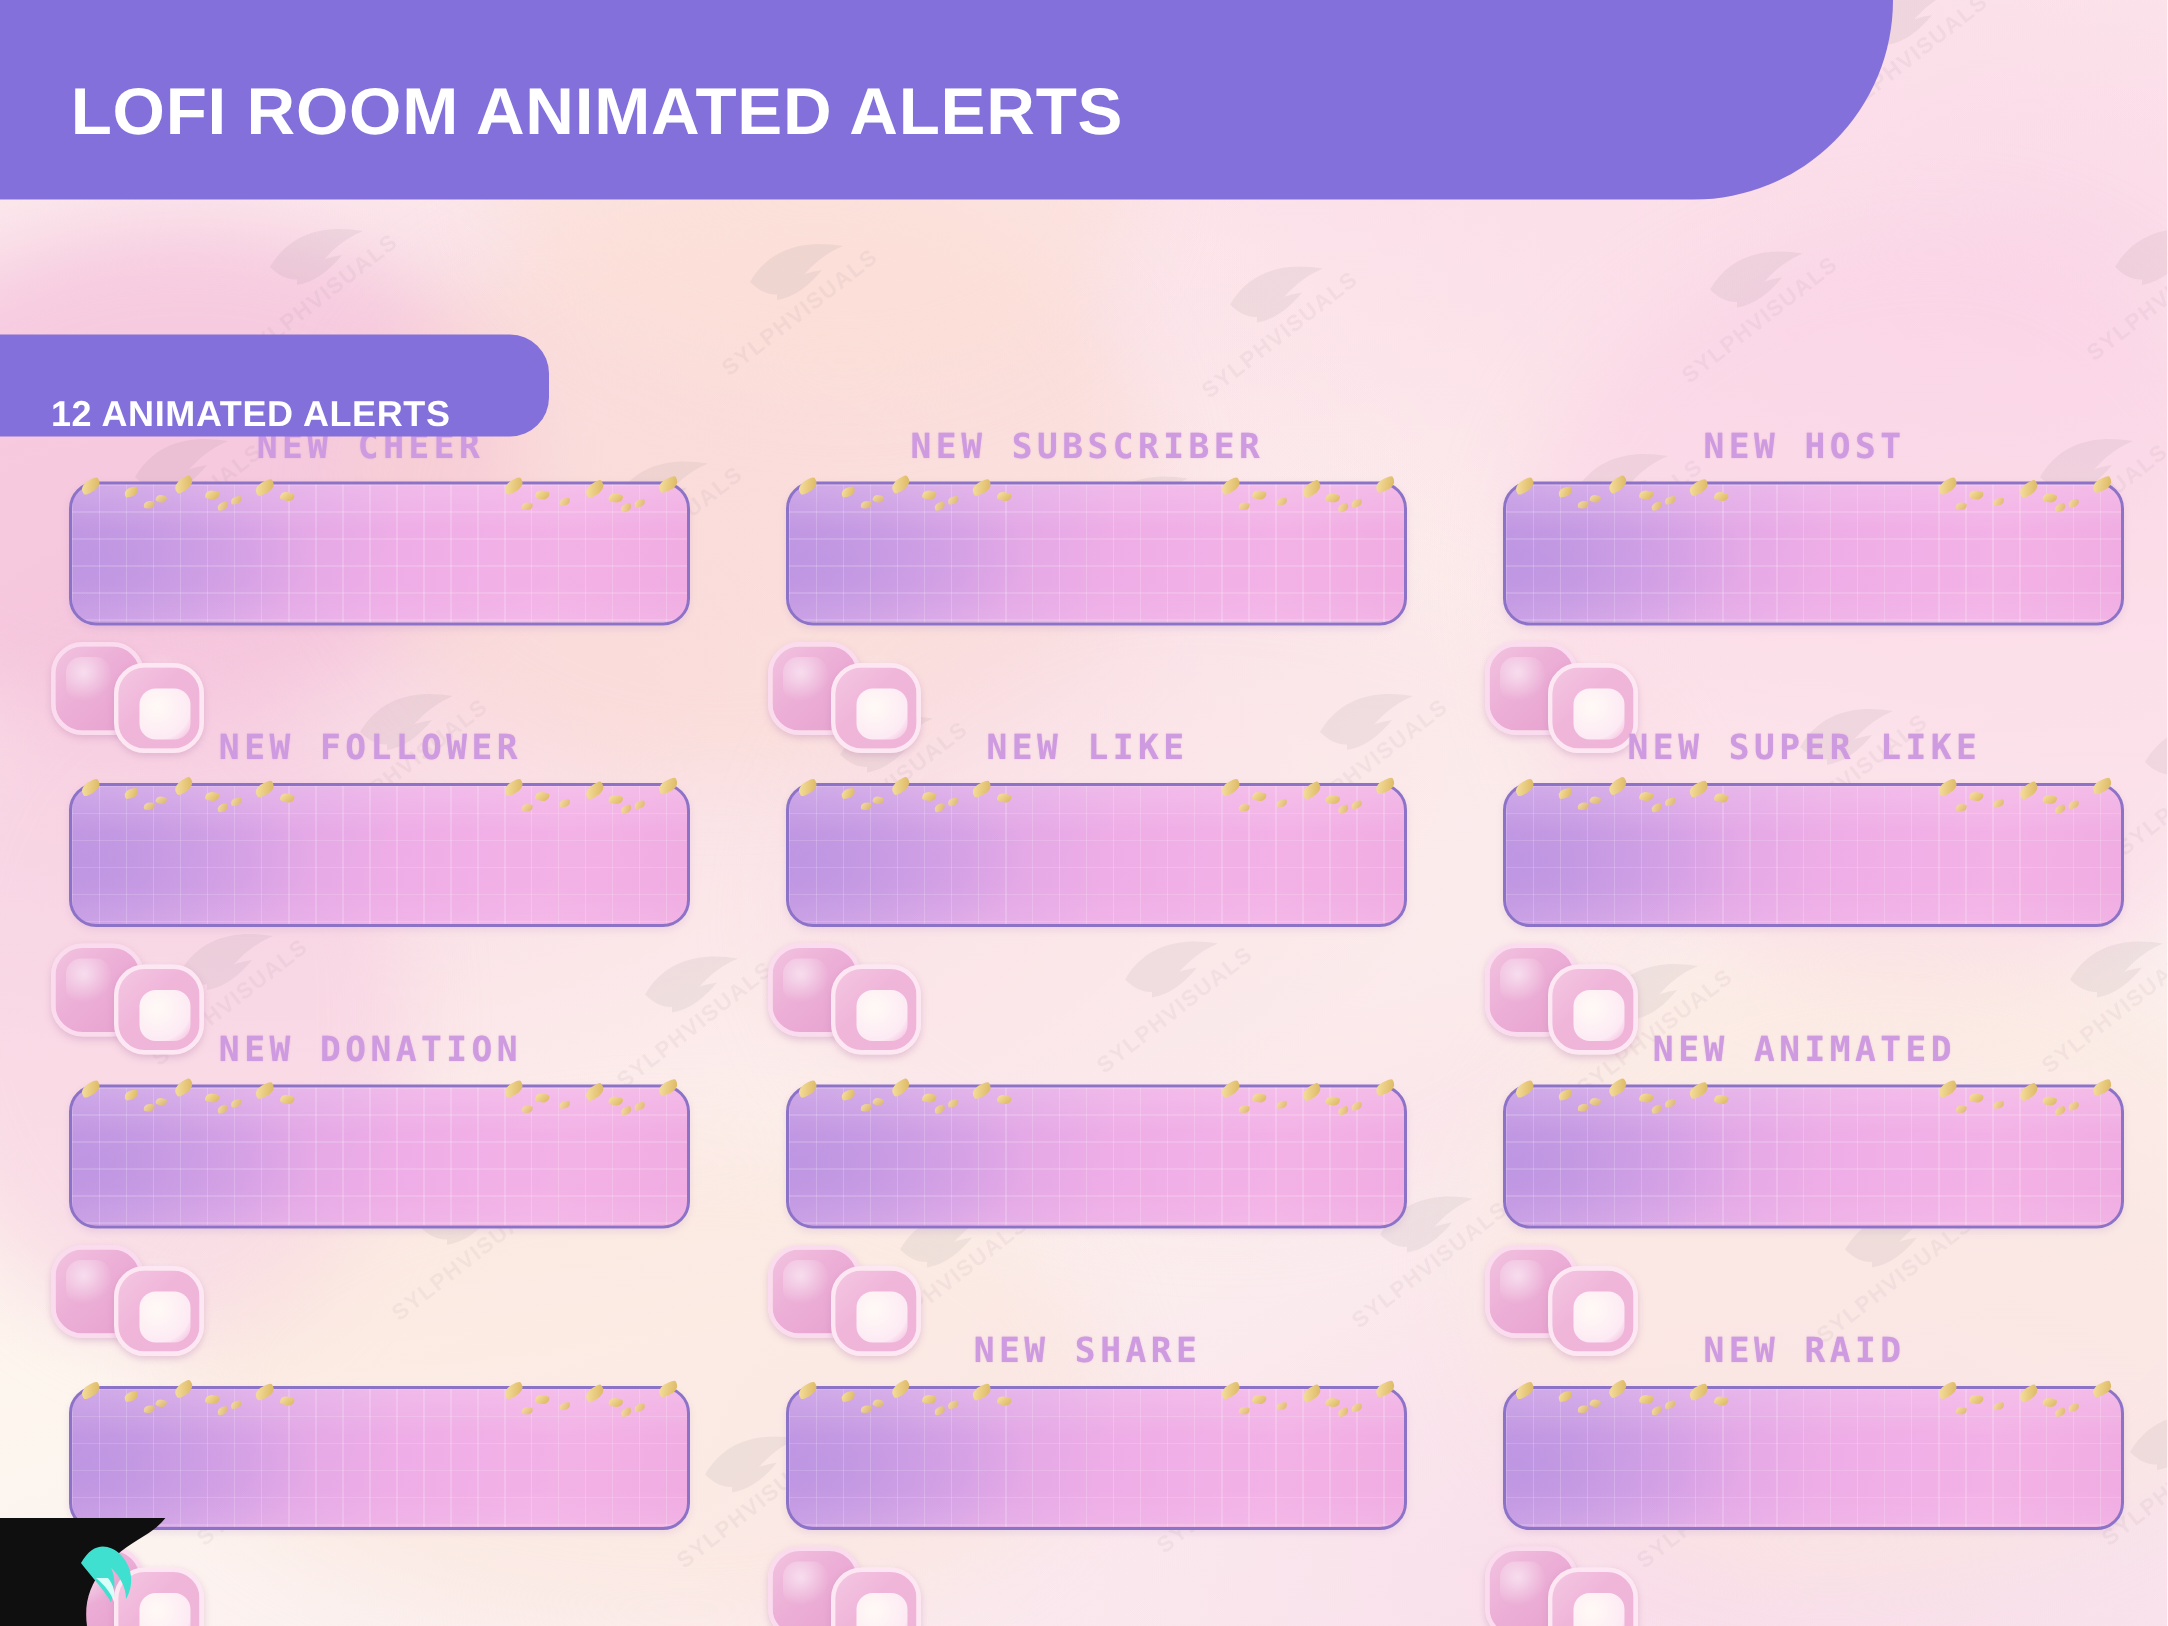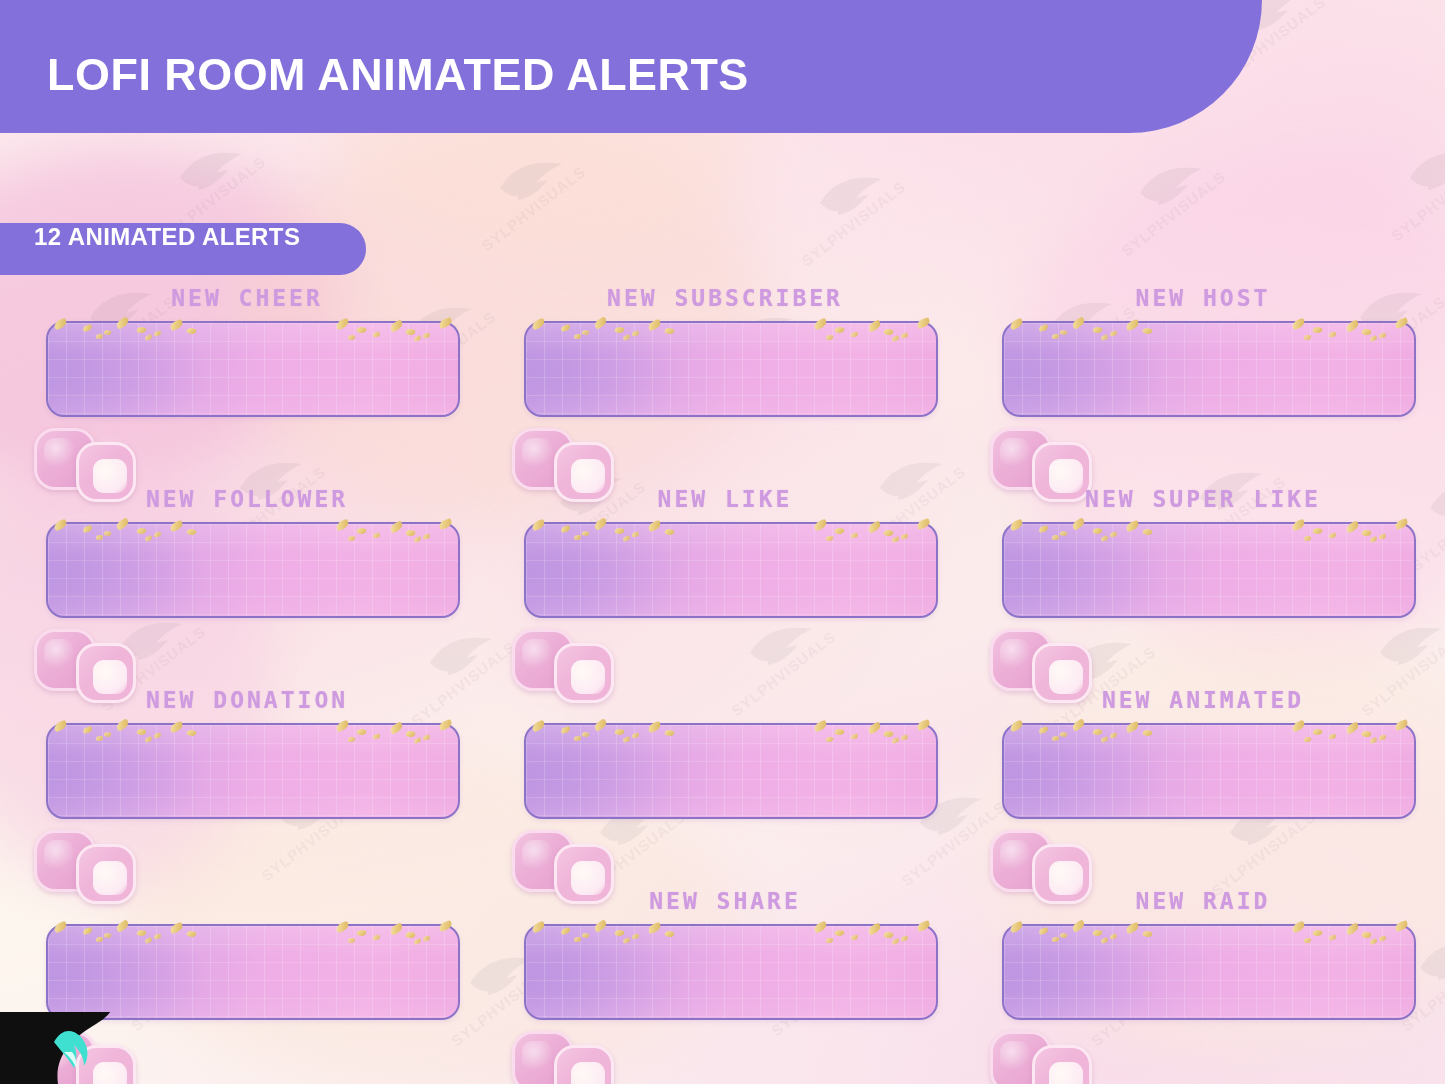--- a/index.html
+++ b/index.html
@@ -48,24 +48,24 @@
     z-index:4;
   }
   #header .title{
     position:absolute; left:54px; top:50px;
     color:#ffffff; font-size:44px; font-weight:700; letter-spacing:.5px;
     font-family:"Liberation Sans", sans-serif;
     transform:scaleX(1.02);
   }
   
   #badge{
-    position:absolute; left:0; top:223px; width:366px; height:52px;
+    position:absolute; left:0; top:223px; width:366px; height:68px;
     background:#8370da;
     border-top-right-radius:26px; border-bottom-right-radius:26px;
-    z-index:4; display:flex; align-items:flex-start;
+    z-index:4; display:flex; align-items:flex-end;
   }
   #badge .badge-label{
     color:#fff; font-size:24px; font-weight:700; letter-spacing:.4px;
     margin-left:34px; font-family:"Liberation Sans", sans-serif;
   }
 
   
   #grid{ position:absolute; left:0; top:283px; width:1445px; z-index:3; }
   .alert-row{ display:flex; }
   .alert-cell{ position:relative; width:460px; height:201px; }

